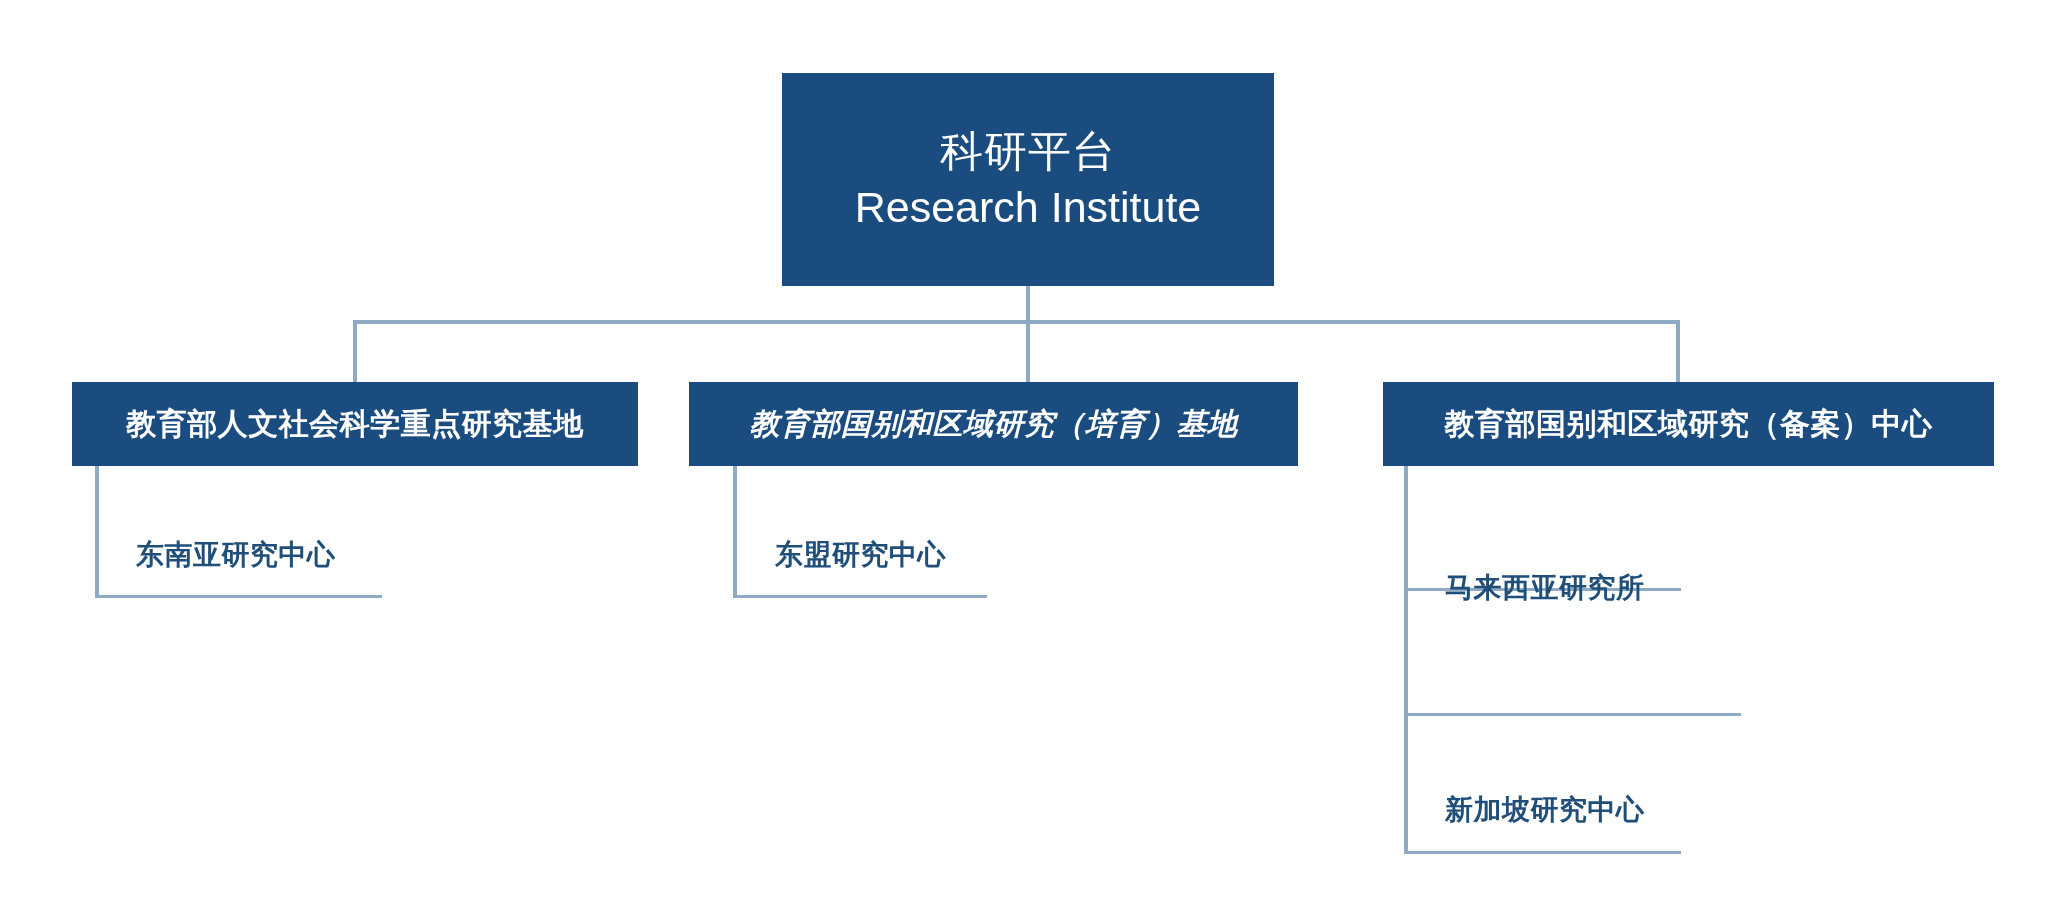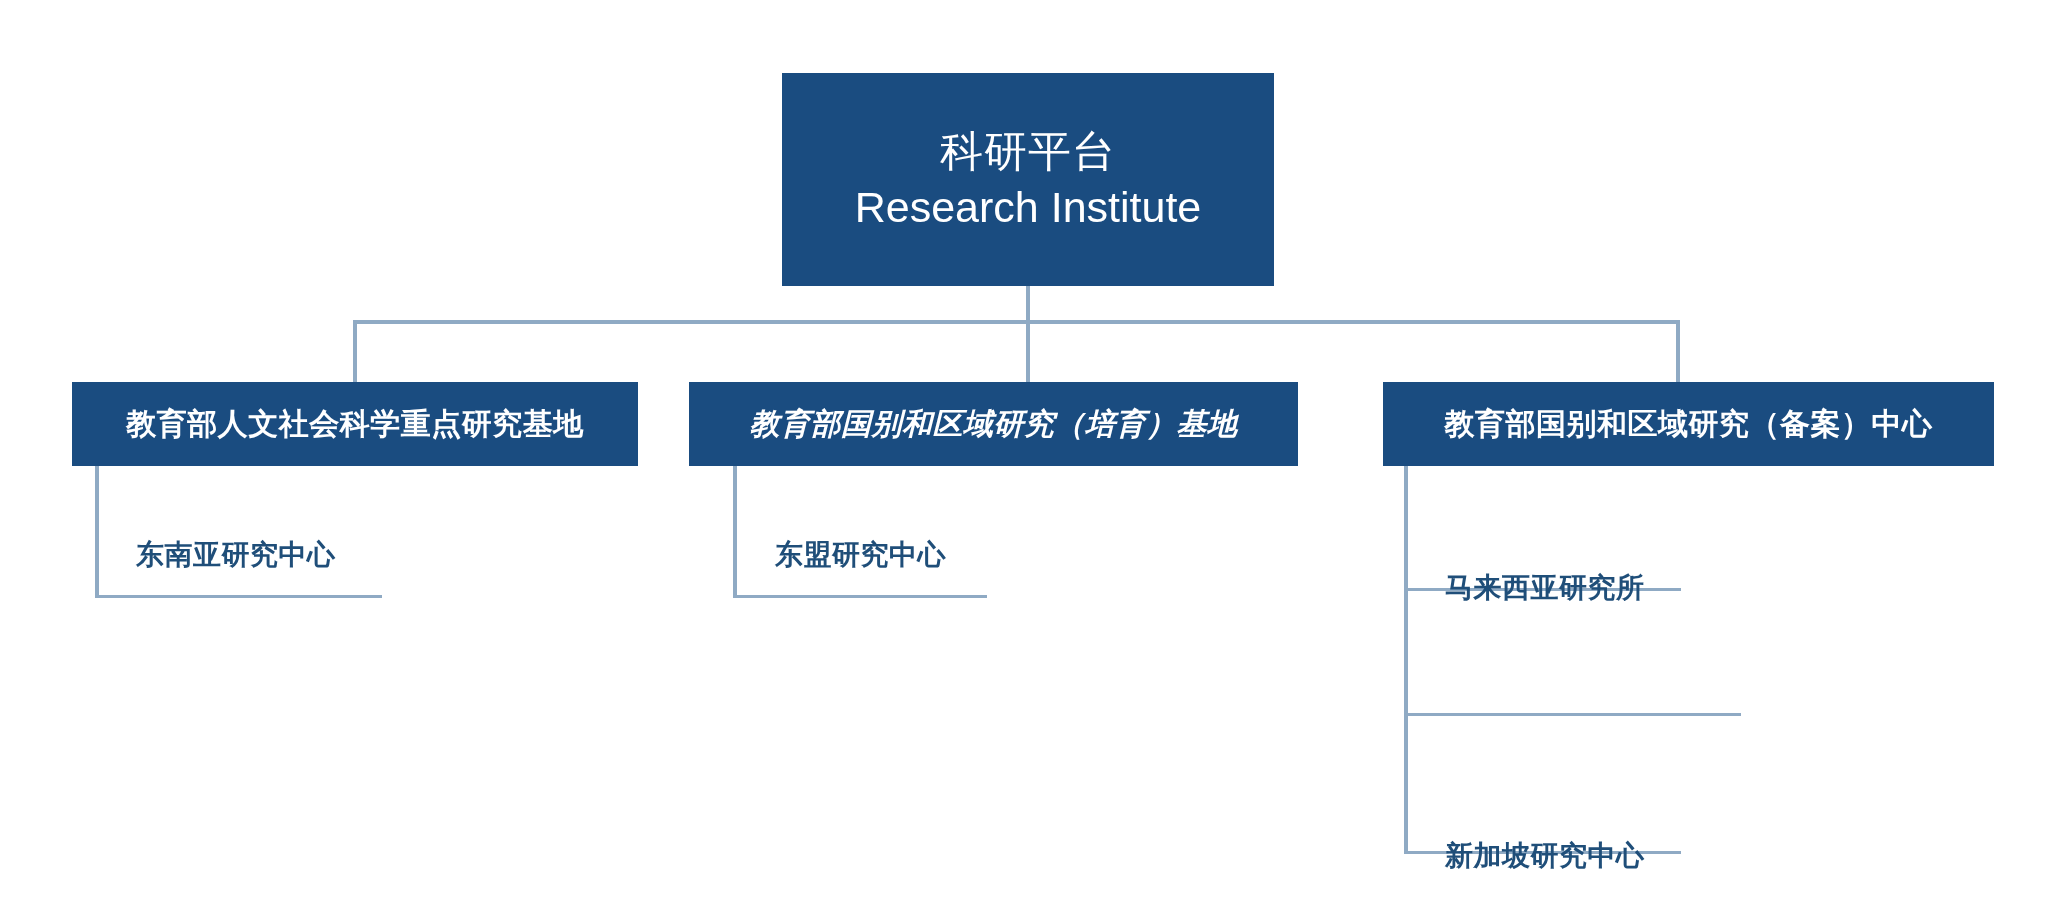--- a/index.html
+++ b/index.html
@@ -115,21 +115,21 @@
   .c2-underline { left: 733px; top: 595px; width: 254px; }
   .c2-label     { left: 775px; top: 536px; }
 
   
   .c3-vert      { left: 1404px; top: 466px; height: 388px; }
   .c3-u1        { left: 1404px; top: 588px; width: 277px; }
   .c3-u2        { left: 1404px; top: 713px; width: 337px; }
   .c3-u3        { left: 1404px; top: 851px; width: 277px; }
   .c3-l1        { left: 1445px; top: 537px; margin-top: 32px; }
   .c3-l2        { left: 1445px; top: 663px; }
-  .c3-l3        { left: 1445px; top: 837px; }
+  .c3-l3        { left: 1445px; top: 791px; }
 </style>
 </head>
 <body>
 
 <div id="canvas">
 
   <div class="node-box root-box">
     <div class="line-cn">科研平台</div>
     <div class="line-en">Research Institute</div>
   </div>

